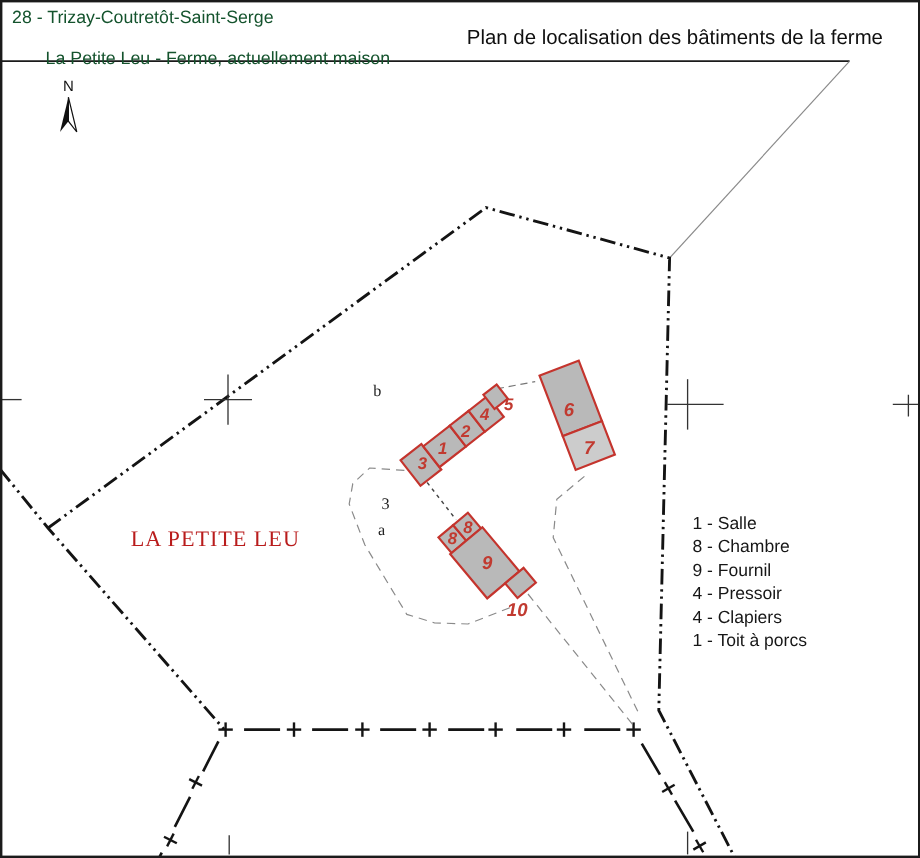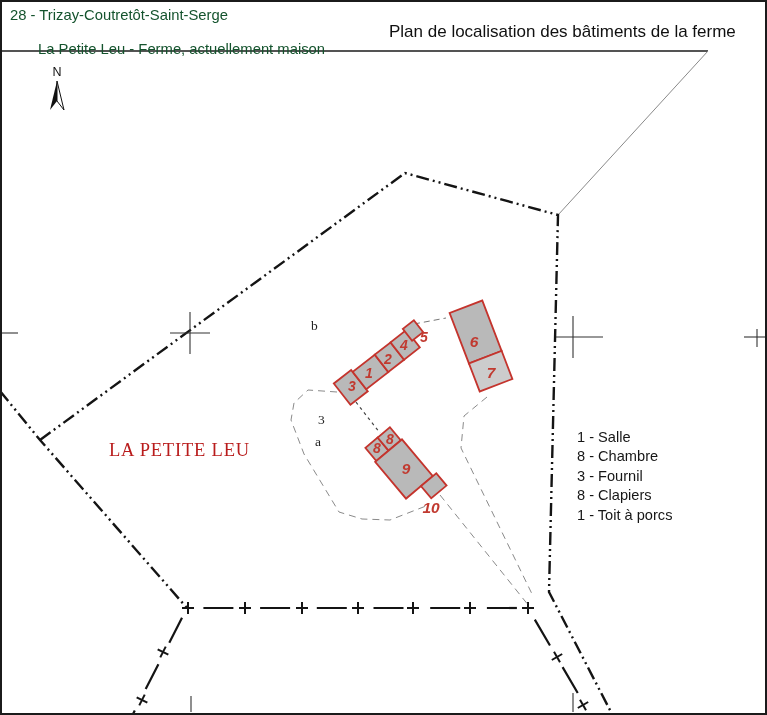--- a/index.html
+++ b/index.html
@@ -169,18 +169,19 @@
 
 <div class="abs place">LA PETITE LEU</div>
 
 <div class="abs parcel" style="left:311px;top:318px;">b</div>
 <div class="abs parcel" style="left:318px;top:412px;">3</div>
 <div class="abs parcel" style="left:315px;top:434px;">a</div>
 
 <div class="abs legend">
   <div class="legend-row">1 - Salle</div>
   <div class="legend-row">8 - Chambre</div>
-  <div class="legend-row">3 - Fournil</div>
-  <div class="legend-row">8 - Clapiers</div>
+  <div class="legend-row">9 - Fournil</div>
+  <div class="legend-row">4 - Pressoir</div>
+  <div class="legend-row">4 - Clapiers</div>
   <div class="legend-row">1 - Toit à porcs</div>
 </div>
 
 <div class="frame"></div>
 
 </body></html>

